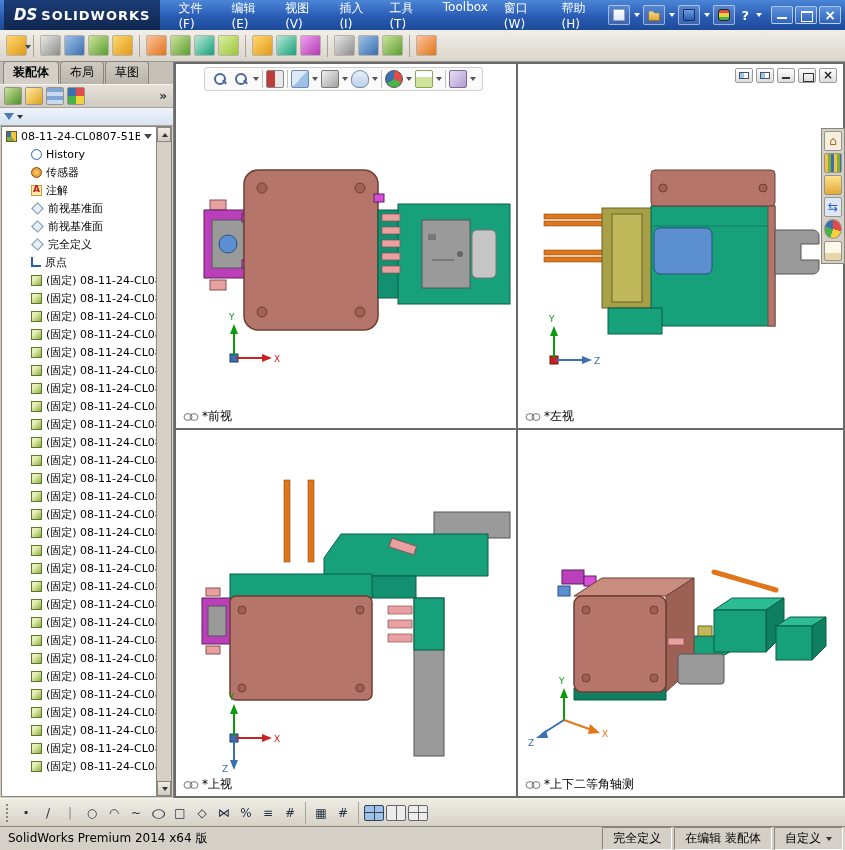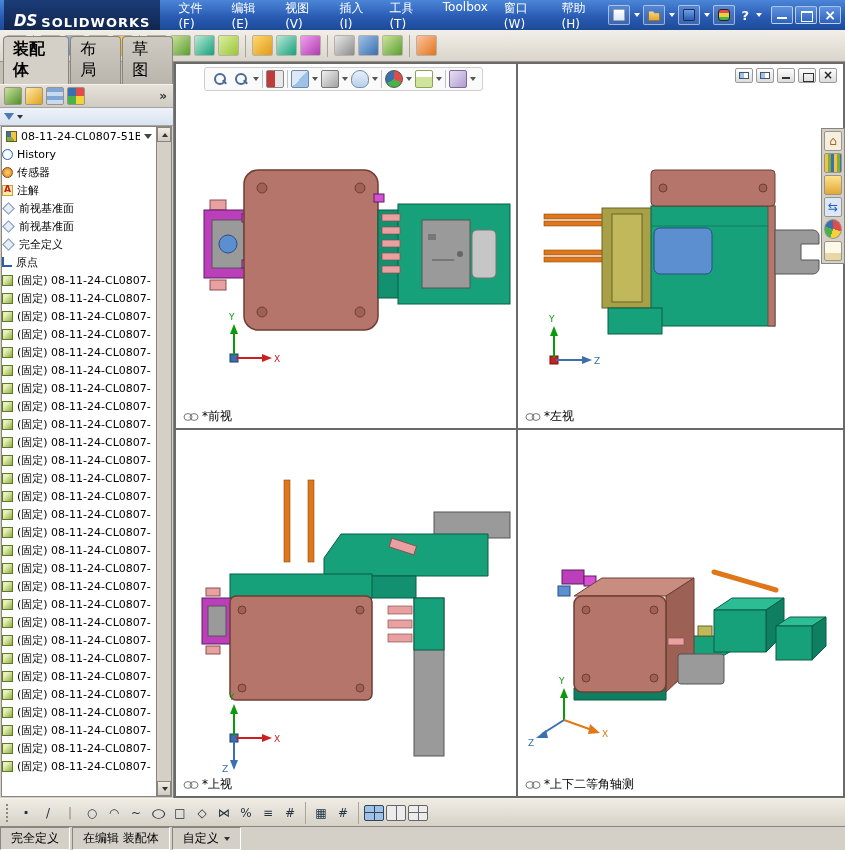--- a/index.html
+++ b/index.html
@@ -2,21 +2,21 @@
 <html><head>
 <meta charset="utf-8">
 <style>
 *{box-sizing:border-box;margin:0;padding:0}
 html,body{width:845px;height:850px}
 body{font-family:"DejaVu Sans","Liberation Sans",sans-serif;font-size:12px;color:#000;background:#d4d0c8}
 .app{position:relative;width:845px;height:850px;overflow:hidden;background:#d4d0c8;border:1px solid #16ay}
 
 .titlebar{position:absolute;top:0;left:0;right:0;height:30px;display:flex;align-items:center;
  background:linear-gradient(#4b86d8,#2a5cb4 55%,#1c4a98);color:#fff;padding:0 4px}
-.brand{display:flex;align-items:flex-end;gap:4px;background:linear-gradient(#1b3c78,#10264e);height:30px;padding:0 10px}
+.brand{display:flex;align-items:center;gap:4px;background:linear-gradient(#1b3c78,#10264e);height:30px;padding:0 10px}
 .brand-ds{font-style:italic;font-weight:bold;font-size:15px;color:#fff}
 .brand-name{font-weight:bold;letter-spacing:1px;font-size:13px}
 .menus{display:flex;margin-left:10px}
 .menu{padding:4px 8px;font-size:12px;cursor:default}
 .tb-right{margin-left:auto;display:flex;align-items:center;gap:3px}
 .qbtn{width:22px;height:20px;border:1px solid rgba(255,255,255,.5);border-radius:2px;display:flex;align-items:center;justify-content:center;background:rgba(255,255,255,.12)}
 .qglyph{width:12px;height:12px;border-radius:1px}
 .q-new{background:linear-gradient(#fff,#dce8f8);border:1px solid #9ab}
 .q-open{background:linear-gradient(#ffe28a,#e0a83a);border:1px solid #a8741a;clip-path:polygon(0 20%,40% 20%,50% 35%,100% 35%,100% 100%,0 100%)}
 .q-save{background:linear-gradient(#6f9fe0,#2a5cb4);border:1px solid #16315e}
@@ -40,38 +40,38 @@
 .tc2{background:linear-gradient(135deg,#cde39b,#5a9e32)}
 .tc3{background:linear-gradient(135deg,#9ec1e8,#3a6fb0)}
 .tc4{background:linear-gradient(135deg,#f0a0f0,#b03ab0)}
 .tc5{background:linear-gradient(135deg,#b9e8d8,#17a17b)}
 .tc6{background:linear-gradient(135deg,#e8e8e8,#8c8c8c)}
 .tc7{background:linear-gradient(135deg,#ffc2a0,#e0761a)}
 .tc8{background:linear-gradient(135deg,#d8f0a0,#9ec43a)}
 
 .left-panel{position:absolute;top:62px;left:0;width:174px;bottom:52px;background:#d4d0c8;display:flex;flex-direction:column;border-right:1px solid #808080}
 .doc-tabs{display:flex;align-items:flex-end;height:22px;padding-left:3px;gap:1px;background:#c4c0b8}
-.dtab{padding:2px 9px 3px;font-size:16px;border:1px solid #8a867e;border-bottom:none;border-radius:4px 4px 0 0;background:linear-gradient(#cfcbc2,#b9b5ac)}
+.dtab{padding:2px 9px 3px;font-size:12px;border:1px solid #8a867e;border-bottom:none;border-radius:4px 4px 0 0;background:linear-gradient(#cfcbc2,#b9b5ac)}
 .dtab.active{background:#d4d0c8;font-weight:bold}
 .fm-row{display:flex;align-items:center;gap:3px;height:24px;padding:0 4px;background:linear-gradient(#e6e2da,#cfcbc2);border-top:1px solid #f5f3ee;border-bottom:1px solid #a8a49a}
 .fmicon{width:18px;height:18px;border:1px solid #9a958b;border-radius:2px}
 .fm1{background:linear-gradient(135deg,#cde39b,#4d8f2a)}
 .fm2{background:linear-gradient(135deg,#ffe9a8,#e0a21a)}
 .fm3{background:repeating-linear-gradient(0deg,#c9daf0 0 4px,#7fa6d4 4px 8px)}
 .fm4{background:conic-gradient(#e34b4b 0 25%,#f5d23a 0 50%,#47b349 0 75%,#3a6fb0 0)}
 .chev{margin-left:auto;font-weight:bold;color:#333;font-size:12px;padding:0 2px}
 .chev::before{content:"\00BB"}
 .filter-row{display:flex;align-items:center;height:18px;background:linear-gradient(#eef3fa,#d7e2f0);border-bottom:1px solid #a8a49a;padding:0 4px;gap:2px}
 .funnel{width:0;height:0;border-left:5px solid transparent;border-right:5px solid transparent;border-top:7px solid #4a7ab8;position:relative}
 .funnel::after{content:"";position:absolute;left:-1px;top:6px;width:2px;height:4px;background:#4a7ab8}
 .tree{flex:1;background:#fff;border:1px solid #8a867e;margin:0 1px 1px 1px;position:relative;overflow:hidden;font-size:11px}
 .tree-inner{position:absolute;top:0;left:0;right:15px;bottom:0;overflow:hidden}
 .trow{display:flex;align-items:center;height:18px;gap:4px;padding-left:4px;white-space:nowrap;cursor:default}
 .trow .lbl{overflow:hidden;text-overflow:clip}
-.trow.indent{padding-left:0}
+.trow.indent{padding-left:29px}
 .ticn{flex:0 0 auto;width:11px;height:11px}
 .icn-root{background:conic-gradient(#f5c542 0 40%,#7fae3f 0 75%,#3a6fb0 0);border:1px solid #6b5a1a}
 .icn-history{border-radius:50%;border:1px solid #2a6cb0;background:radial-gradient(#fff 40%,#cfe0f5)}
 .icn-sensor{border-radius:50%;background:radial-gradient(#ffd76e,#e07818);border:1px solid #8a4a0e}
 .icn-ann{background:#ffe9a8;border:1px solid #c8a23a;position:relative}
 .icn-ann::after{content:"A";position:absolute;left:1px;top:-2px;font-size:9px;font-weight:bold;color:#c02020}
 .icn-plane{width:9px;height:9px;border:1px solid #7a93b5;background:rgba(160,190,220,.25);transform:rotate(45deg);margin:0 2px}
 .icn-origin{width:10px;height:10px;border-left:2px solid #2a5cb4;border-bottom:2px solid #2a5cb4}
 .icn-comp{background:linear-gradient(135deg,#e8f0b8 30%,#8fae3f);border:1px solid #5a7a2a}
 .root-arrow{margin-left:auto;margin-right:4px;width:0;height:0;border-left:4px solid transparent;border-right:4px solid transparent;border-top:5px solid #444}
@@ -662,20 +662,21 @@
     <span class="tsep"></span>
     <span class="skicon sk-sn"></span>
     <span class="skicon sk-pa"></span>
     <span class="tsep"></span>
     <span class="vpbtn active"></span>
     <span class="vpbtn two"></span>
     <span class="vpbtn"></span>
   </div>
 
   <div class="statusbar">
+    <span class="sb-left">SolidWorks Premium 2014 x64 版</span>
     <span class="sb-cell">完全定义</span>
     <span class="sb-cell">在编辑 装配体</span>
     <span class="sb-cell custom">
         <span>自定义</span>
         <span class="caret dark"></span>
       </span>
   </div>
 
 </div>
 

